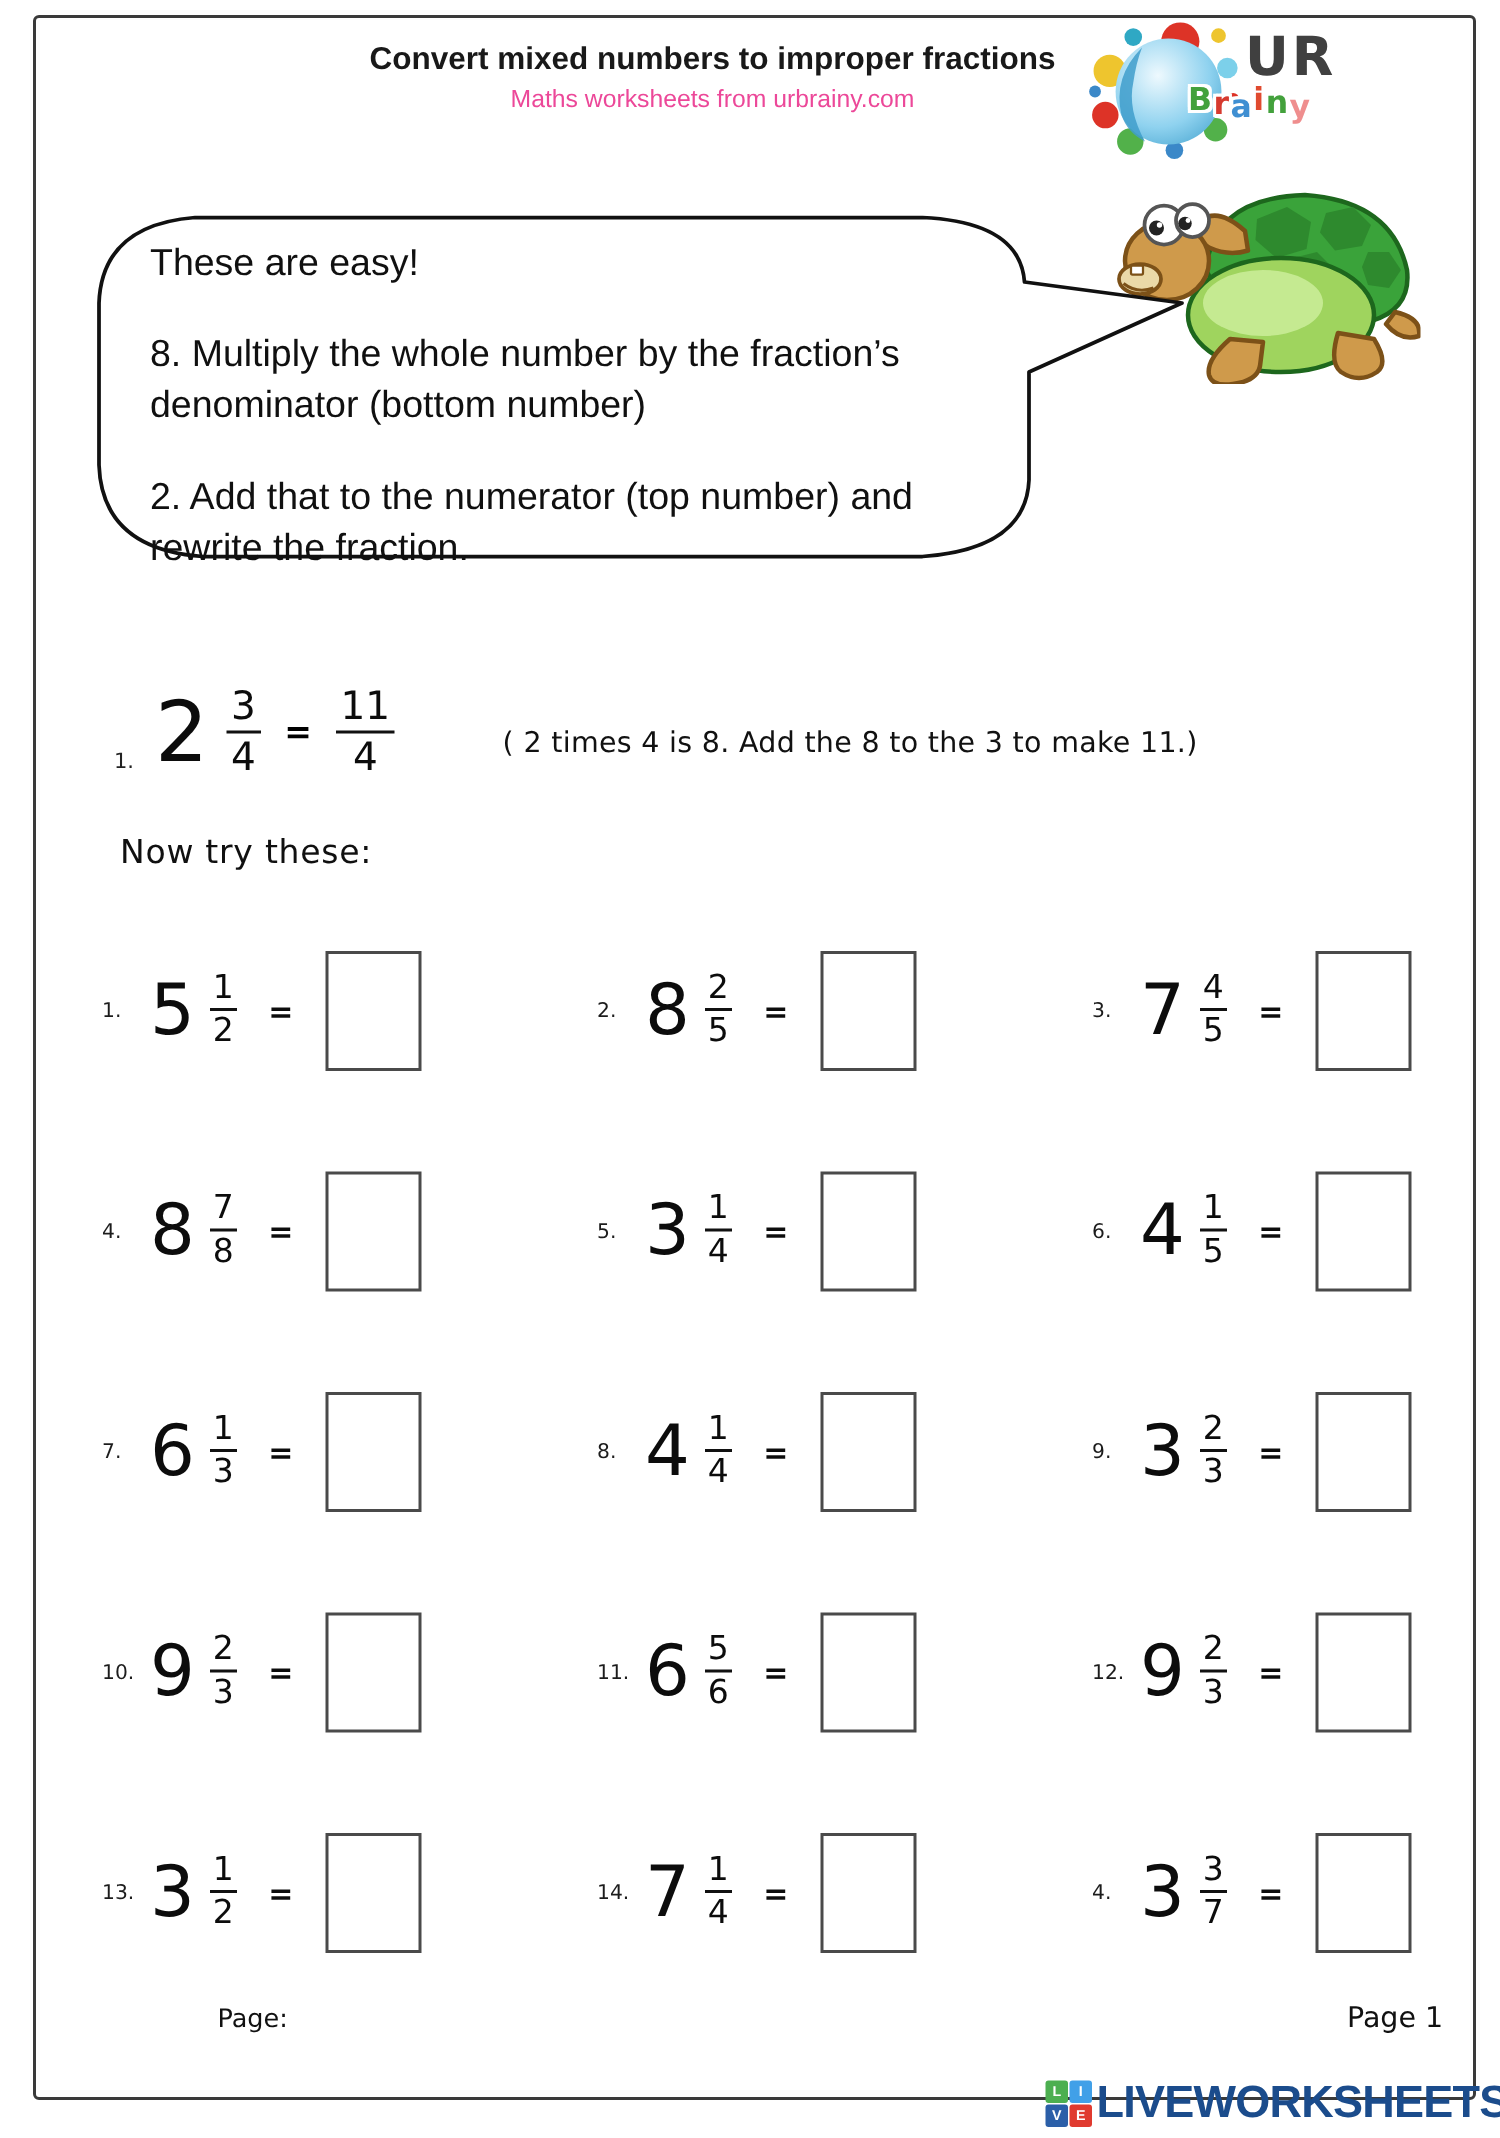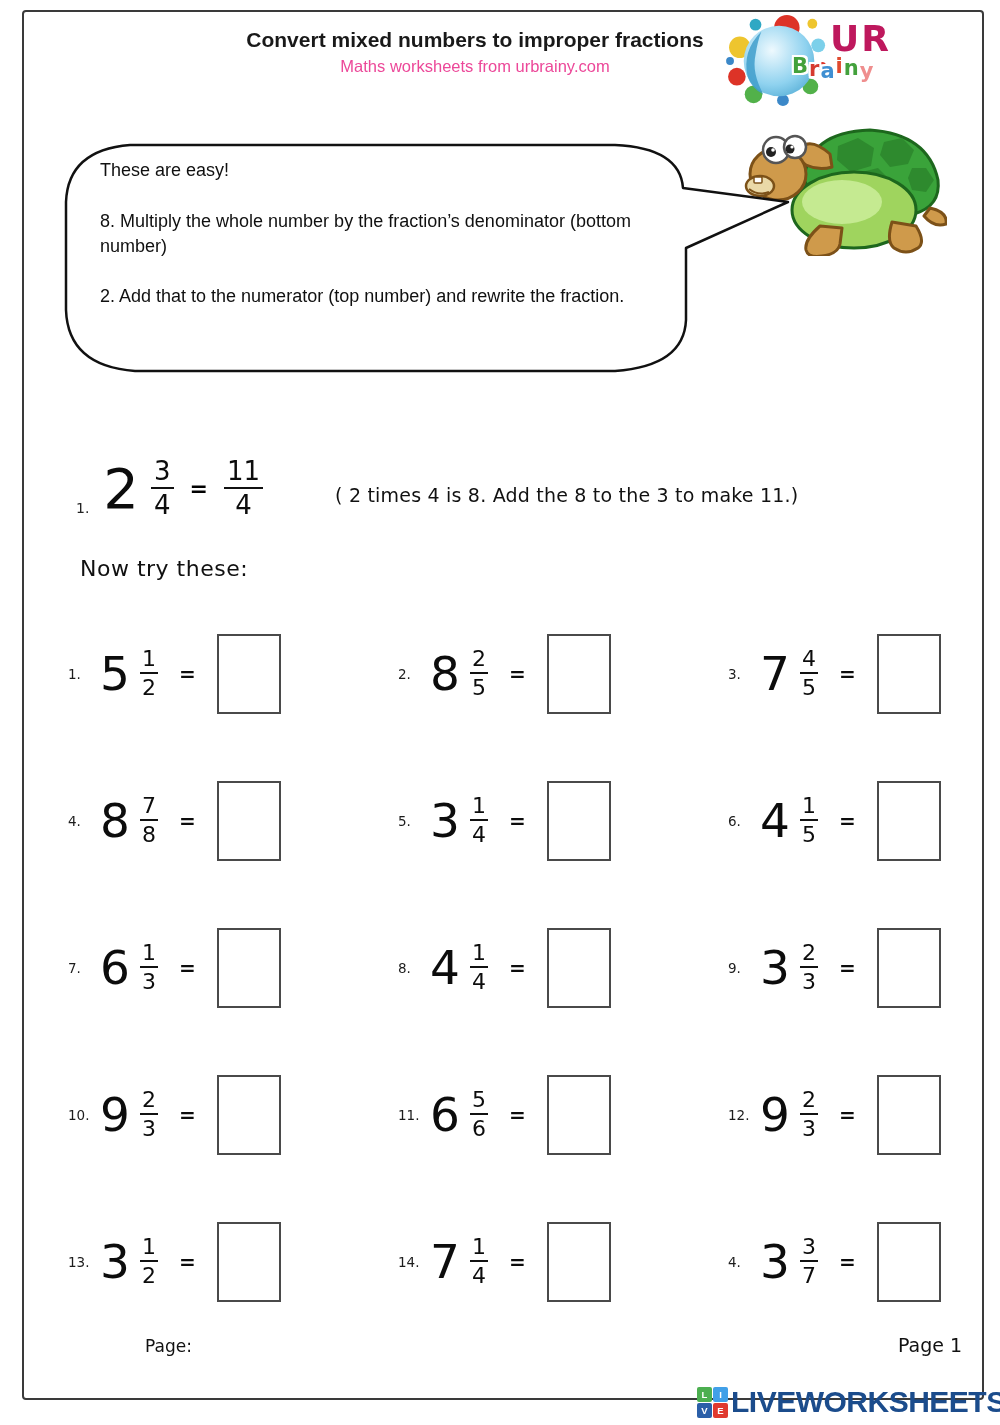--- a/index.html
+++ b/index.html
@@ -10,33 +10,33 @@
     border:2px solid #3a3a3a; border-radius:4px; }
 
   
   .header { position:absolute; left:0; top:28px; width:950px; text-align:center; }
   .title { font-family:"Liberation Sans", sans-serif; font-size:21px; font-weight:bold; color:#191919; }
   .subtitle { font-family:"Liberation Sans", sans-serif; font-size:16.5px; color:#ec4899; margin-top:5px; }
 
   
   .brand { position:absolute; left:726px; top:12px; width:260px; height:100px; }
   .brand svg { position:absolute; left:0; top:0; }
-  .brand-ur { position:absolute; left:104px; top:6px; font-size:36px; font-weight:800; color:#be185d; letter-spacing:2px;
+  .brand-ur { position:absolute; left:104px; top:6px; font-size:36px; font-weight:800; color:#404040; letter-spacing:2px;
     text-shadow:-2px -2px 0 #fff, 2px -2px 0 #fff, -2px 2px 0 #fff, 2px 2px 0 #fff, 0 -2px 0 #fff, 0 2px 0 #fff, -2px 0 0 #fff, 2px 0 0 #fff; }
   .brand-brainy { position:absolute; left:66px; top:42px; font-size:21px; font-weight:800; letter-spacing:1px;
     text-shadow:-2px -2px 0 #fff, 2px -2px 0 #fff, -2px 2px 0 #fff, 2px 2px 0 #fff, 0 -2px 0 #fff, 0 2px 0 #fff, -2px 0 0 #fff, 2px 0 0 #fff; }
   .brand-brainy span { position:relative; display:inline-block; }
   .brand-brainy span:nth-child(2) { top:3px; }
   .brand-brainy span:nth-child(3) { top:5px; }
   .brand-brainy span:nth-child(5) { top:2px; }
   .brand-brainy span:nth-child(6) { top:5px; }
 
   
   .bubble-svg { position:absolute; left:60px; top:140px; width:740px; height:240px; }
-  .bubble-text { position:absolute; left:100px; top:158px; width:552px; font-size:18px; line-height:1.38; color:#101010;
+  .bubble-text { position:absolute; left:100px; top:158px; width:552px; font-size:25px; line-height:1.38; color:#101010;
     font-family:"Liberation Sans", sans-serif; }
   .bubble-text p { margin-bottom:26px; }
   .bubble-text p:last-child { margin-bottom:0; }
 
   .turtle { position:absolute; left:742px; top:118px; width:205px; height:138px; }
 
   
   .example { position:absolute; left:76px; top:438px; height:100px; display:flex; align-items:center; }
   .ex-label { font-size:14px; color:#222; margin-right:14px; align-self:flex-end; padding-bottom:22px; }
   .ex-whole { font-size:56px; font-weight:500; color:#0c0c0c; }

